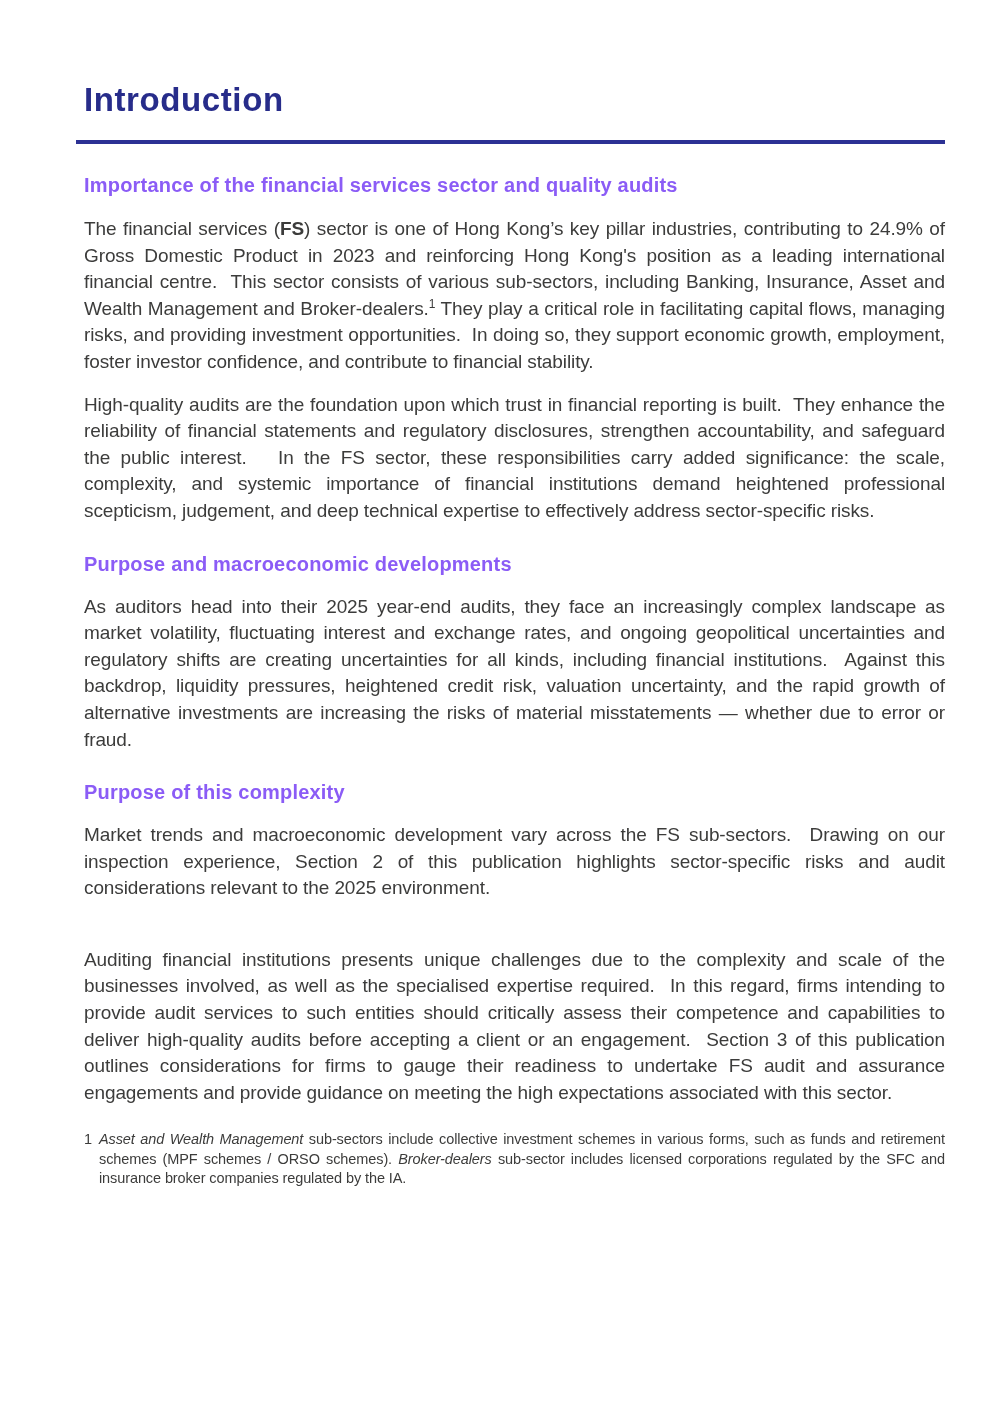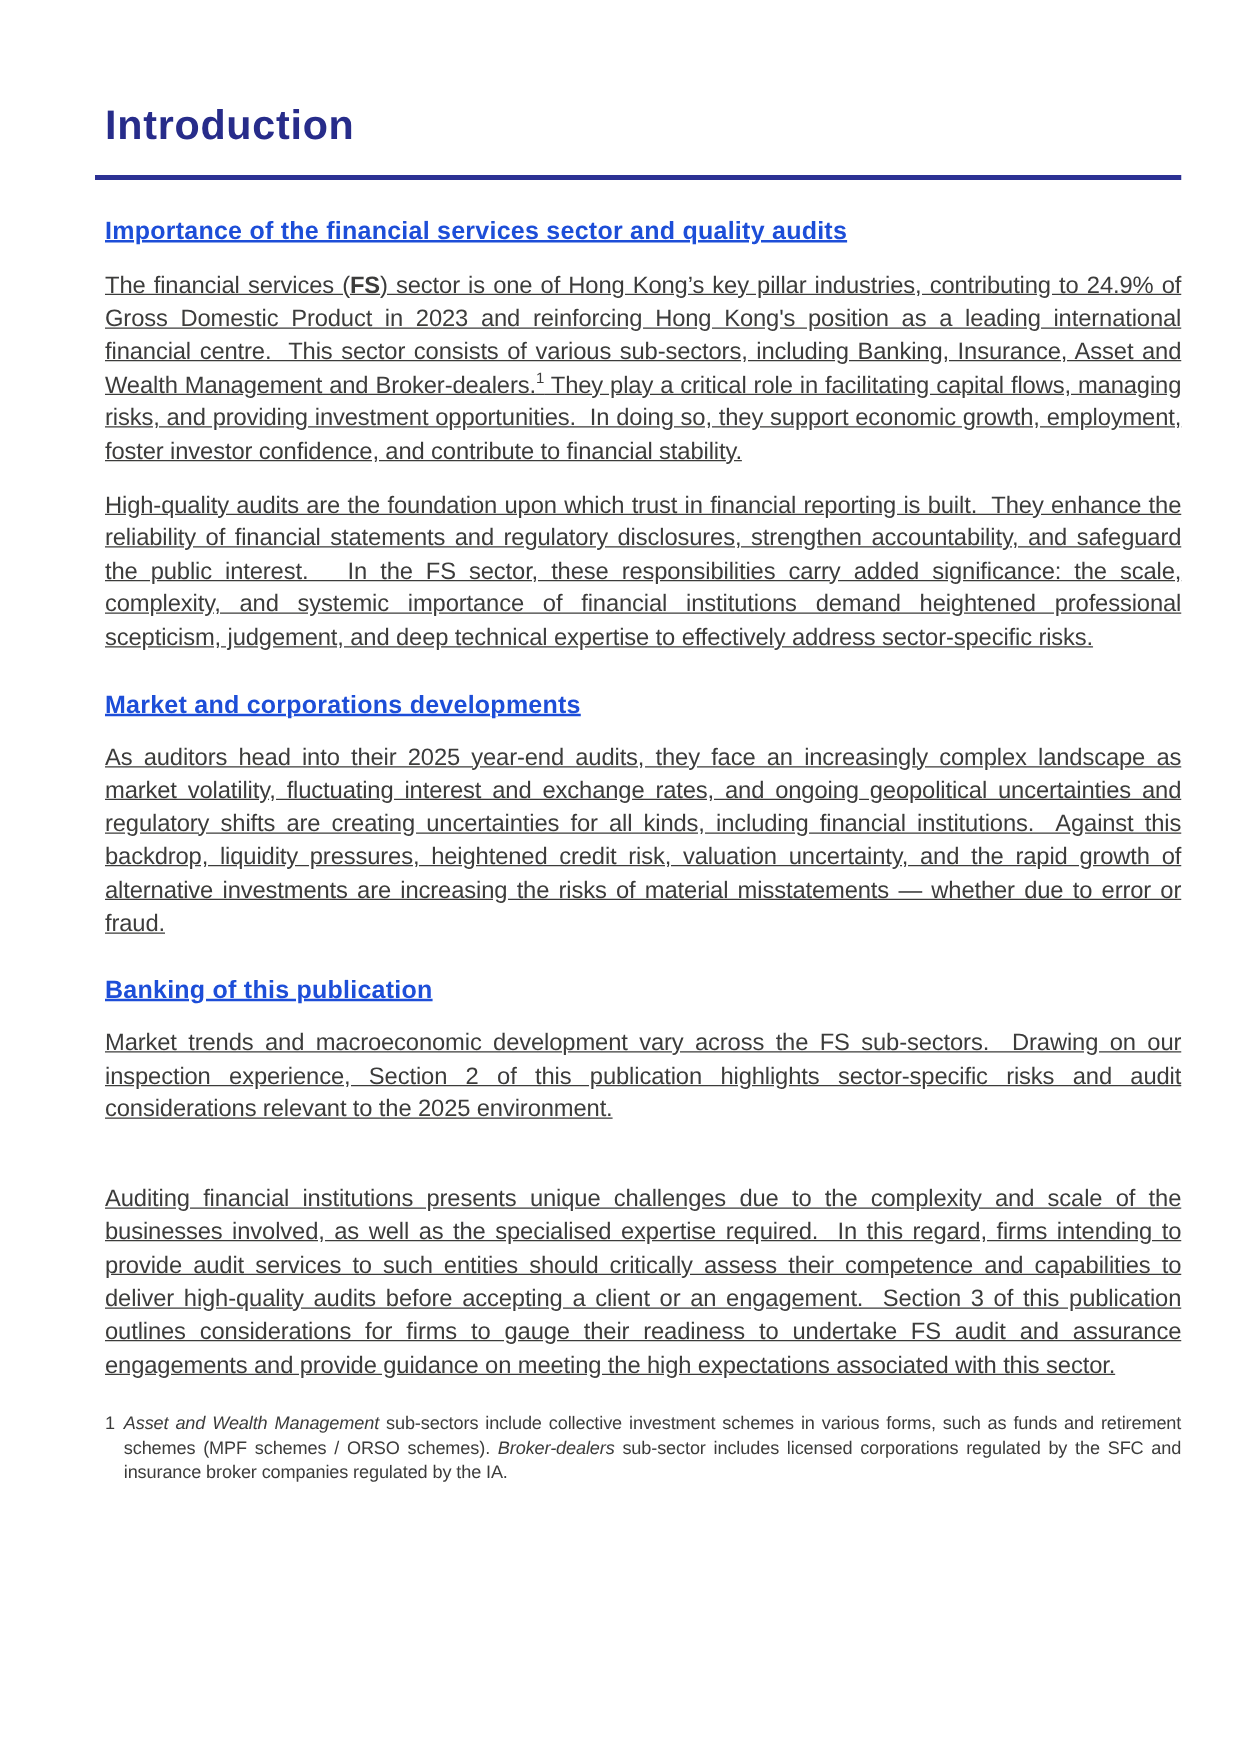--- a/index.html
+++ b/index.html
@@ -32,31 +32,29 @@
     background: #2c3194;
     margin: 22px 0 0 -8px;
     border: none;
   }
   h2.section-heading {
     margin: 26px 0 0 0;
     font-size: 20px;
     line-height: 27px;
     font-weight: 700;
     letter-spacing: 0.2px;
-    color: #1d4ed8;
-    text-decoration: underline;
+    color: #8b5cf6;
   }
   h2.h-first { margin-top: 28px; }
   p.body {
     margin: 16px 0 0 0;
     font-size: 19px;
     line-height: 26.6px;
     letter-spacing: -0.1px;
     text-align: justify;
-    text-decoration: underline;
   }
   p.gap-lg { margin-top: 45px; }
   p.body sup {
     font-size: 12px;
     line-height: 0;
     vertical-align: super;
   }
   .footnote {
     display: flex;
     margin-top: 24px;
@@ -82,26 +80,26 @@
   <h1 class="doc-title">Introduction</h1>
   <div class="title-rule"></div>
 
   <section>
     <h2 class="section-heading h-first">Importance of the financial services sector and quality audits</h2>
     <p class="body" style="margin-top:17px"><span>The financial services (</span><span style="font-weight: 700;">FS</span><span>) sector is one of Hong Kong’s key pillar industries, contributing to 24.9% of Gross Domestic Product in 2023 and reinforcing Hong Kong's position as a leading international financial centre.&nbsp; This sector consists of various sub-sectors, including Banking, Insurance, Asset and Wealth Management and Broker-dealers.</span><sup>1</sup><span> They play a critical role in facilitating capital flows, managing risks, and providing investment opportunities.&nbsp; In doing so, they support economic growth, employment, foster investor confidence, and contribute to financial stability.</span></p>
     <p class="body"><span>High-quality audits are the foundation upon which trust in financial reporting is built.&nbsp; They enhance the reliability of financial statements and regulatory disclosures, strengthen accountability, and safeguard the public interest.&nbsp;&nbsp; In the FS sector, these responsibilities carry added significance: the scale, complexity, and systemic importance of financial institutions demand heightened professional scepticism, judgement, and deep technical expertise to effectively address sector-specific risks.</span></p>
   </section>
 
   <section>
-    <h2 class="section-heading">Market and corporations developments</h2>
+    <h2 class="section-heading">Purpose and macroeconomic developments</h2>
     <p class="body"><span>As auditors head into their 2025 year-end audits, they face an increasingly complex landscape as market volatility, fluctuating interest and exchange rates, and ongoing geopolitical uncertainties and regulatory shifts are creating uncertainties for all kinds, including financial institutions.&nbsp; Against this backdrop, liquidity pressures, heightened credit risk, valuation uncertainty, and the rapid growth of alternative investments are increasing the risks of material misstatements — whether due to error or fraud.</span></p>
   </section>
 
   <section>
-    <h2 class="section-heading">Banking of this publication</h2>
+    <h2 class="section-heading">Purpose of this complexity</h2>
     <p class="body"><span>Market trends and macroeconomic development vary across the FS sub-sectors.&nbsp; Drawing on our inspection experience, Section 2 of this publication highlights sector-specific risks and audit considerations relevant to the 2025 environment.</span></p>
     <p class="body gap-lg"><span>Auditing financial institutions presents unique challenges due to the complexity and scale of the businesses involved, as well as the specialised expertise required.&nbsp; In this regard, firms intending to provide audit services to such entities should critically assess their competence and capabilities to deliver high-quality audits before accepting a client or an engagement.&nbsp; Section 3 of this publication outlines considerations for firms to gauge their readiness to undertake FS audit and assurance engagements and provide guidance on meeting the high expectations associated with this sector.</span></p>
   </section>
 
   <div class="footnote">
     <span class="fn-marker">1</span>
     <span class="fn-text"><span style="font-style: italic;">Asset and Wealth Management</span><span> sub-sectors include collective investment schemes in various forms, such as funds and retirement schemes (MPF schemes / ORSO schemes). </span><span style="font-style: italic;">Broker-dealers</span><span> sub-sector includes licensed corporations regulated by the SFC and insurance broker companies regulated by the IA.</span></span>
   </div>
 
 </div>

